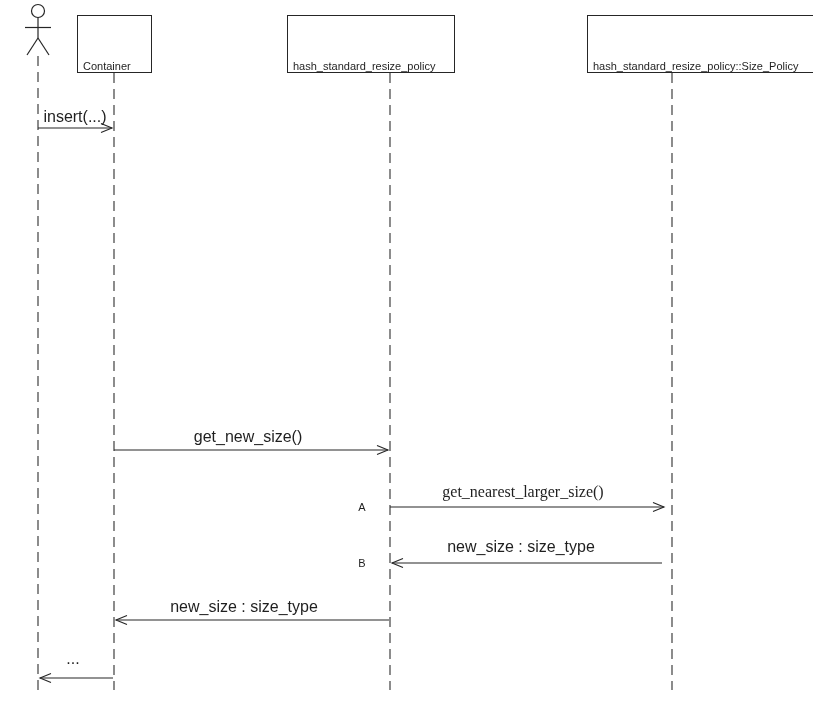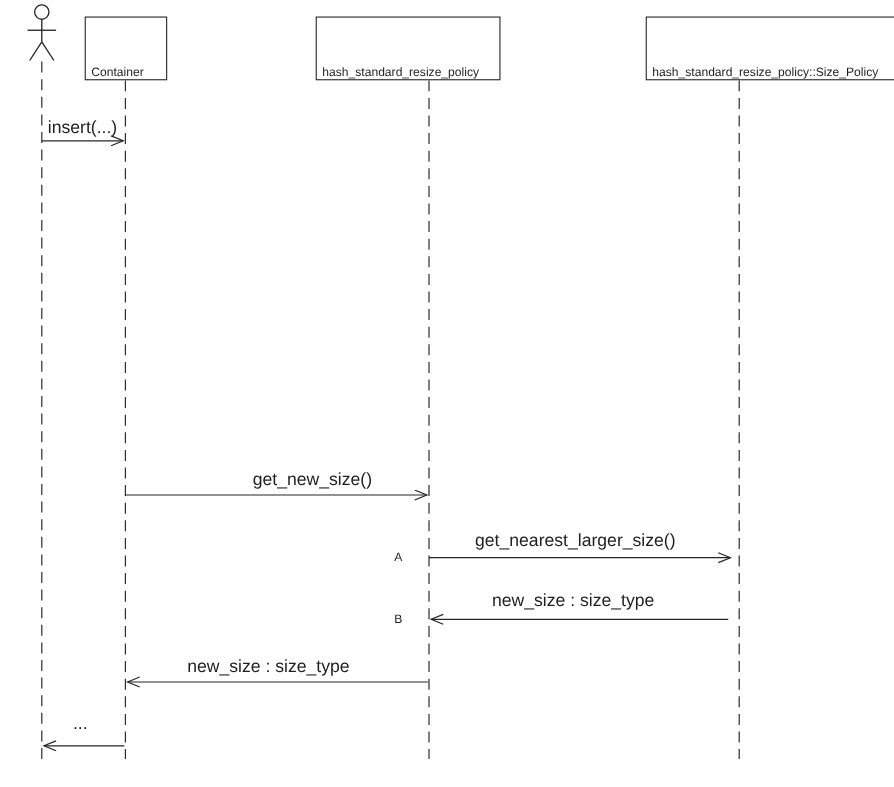--- a/index.html
+++ b/index.html
@@ -90,22 +90,22 @@
     <span>Container</span>
   </div>
   <div class="pbox" style="left:287px; width:168px;">
     <span>hash_standard_resize_policy</span>
   </div>
   <div class="pbox" style="left:551px; width:243px;margin-left:36px;">
     <span>hash_standard_resize_policy::Size_Policy</span>
   </div>
 
   <div class="msg-label" style="left:75px; top:111px;">insert(...)</div>
-  <div class="msg-label" style="left:248px; top:431px;margin-left:36px;">get_new_size()</div>
-  <div class="msg-label" style="left:523px; top:486px;">get_nearest_larger_size()</div>
+  <div class="msg-label" style="left:248px; top:431px;">get_new_size()</div>
+  <div class="msg-label" style="left:523px; top:486px;font-family:Liberation Serif, serif;">get_nearest_larger_size()</div>
   <div class="msg-label" style="left:521px; top:541px;">new_size : size_type</div>
   <div class="msg-label" style="left:244px; top:601px;">new_size : size_type</div>
   <div class="msg-label" style="left:73px; top:653px;">...</div>
 
   <div class="seq-marker" style="left:362px; top:501px;">A</div>
   <div class="seq-marker" style="left:362px; top:557px;">B</div>
 
 </div>
 
 </body></html>

